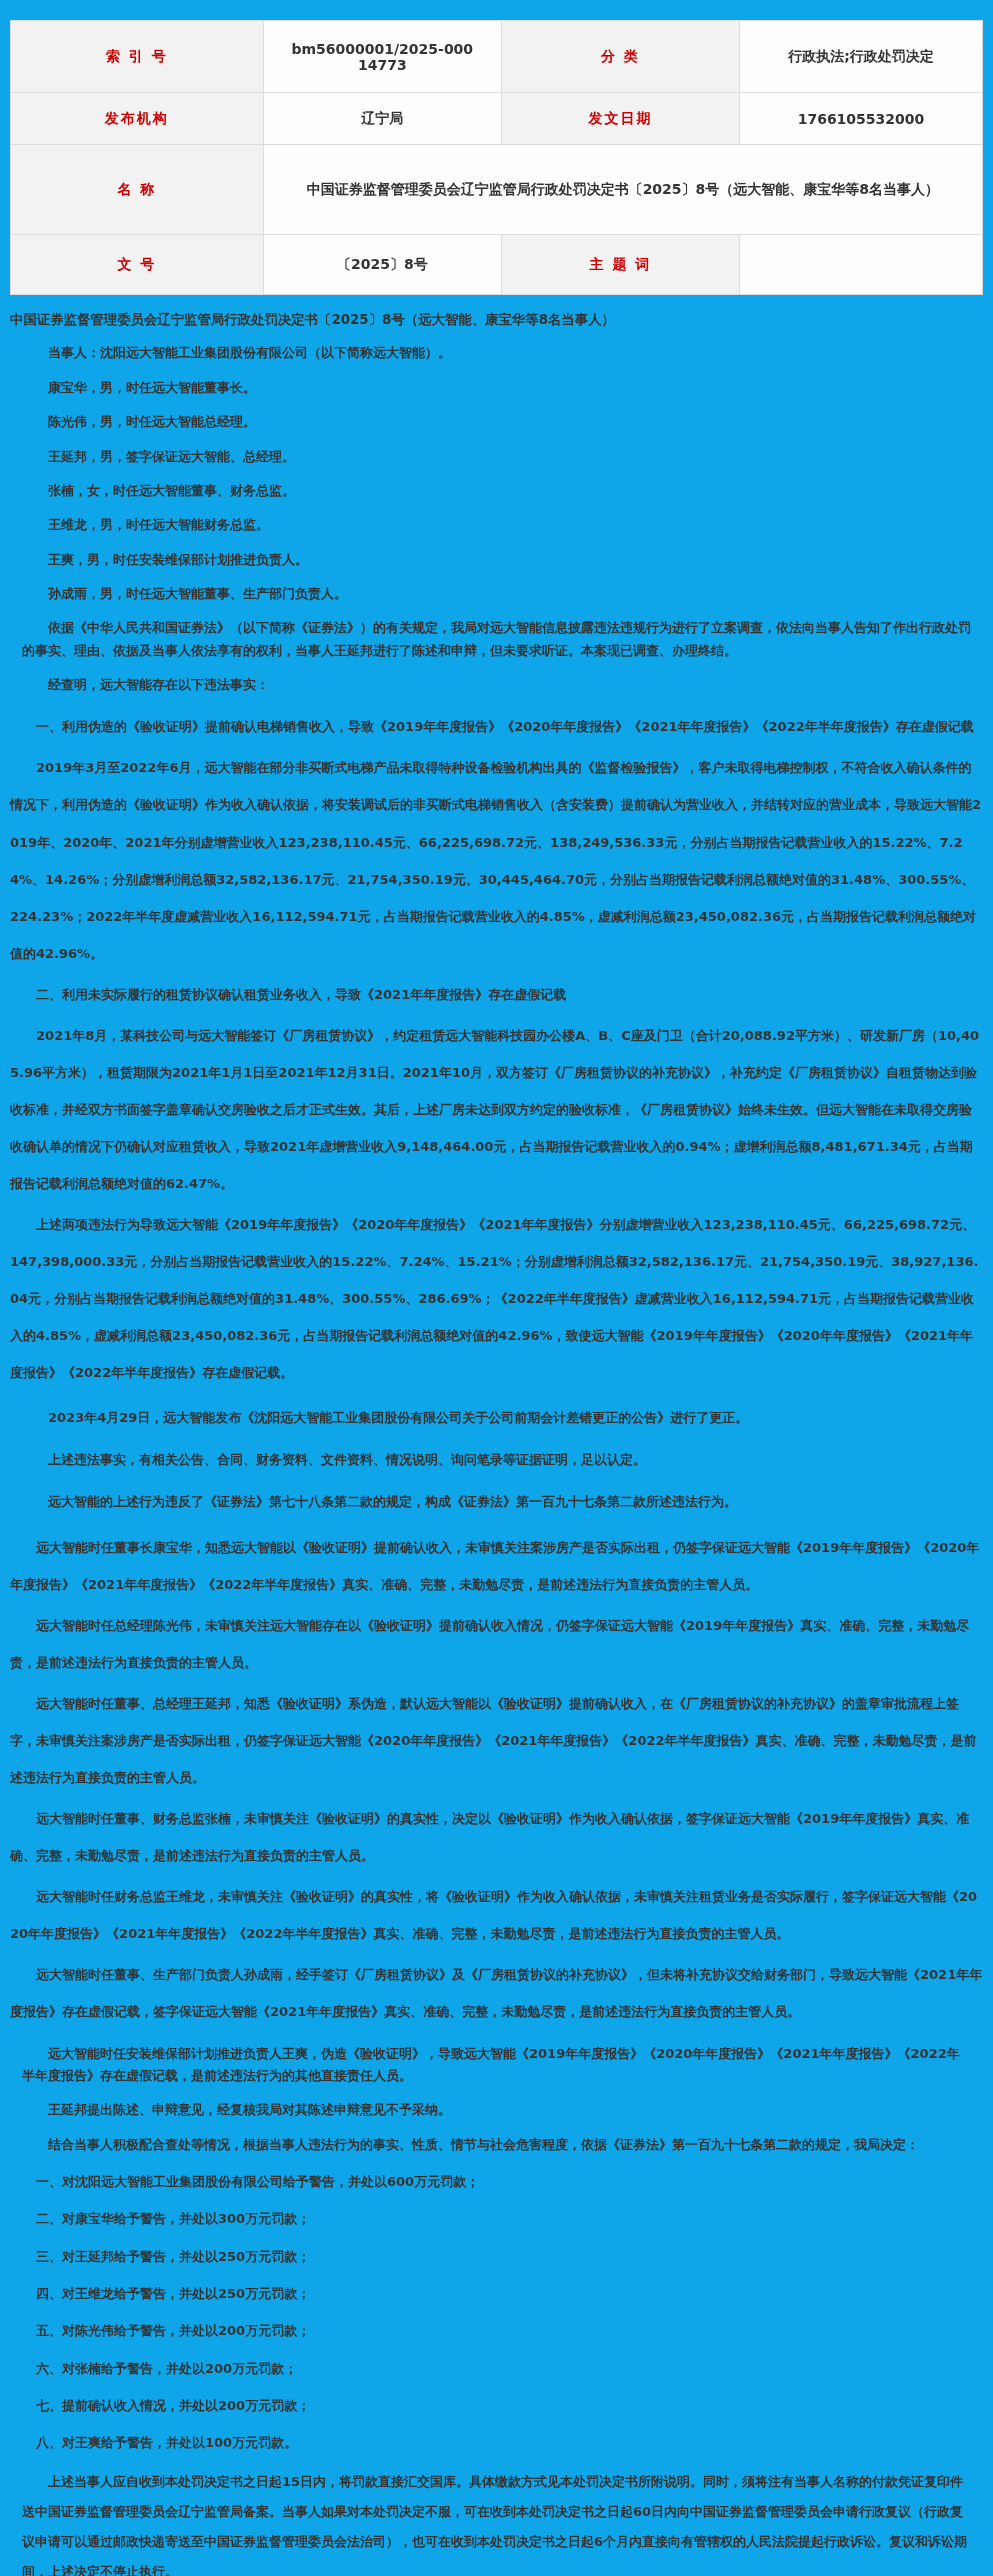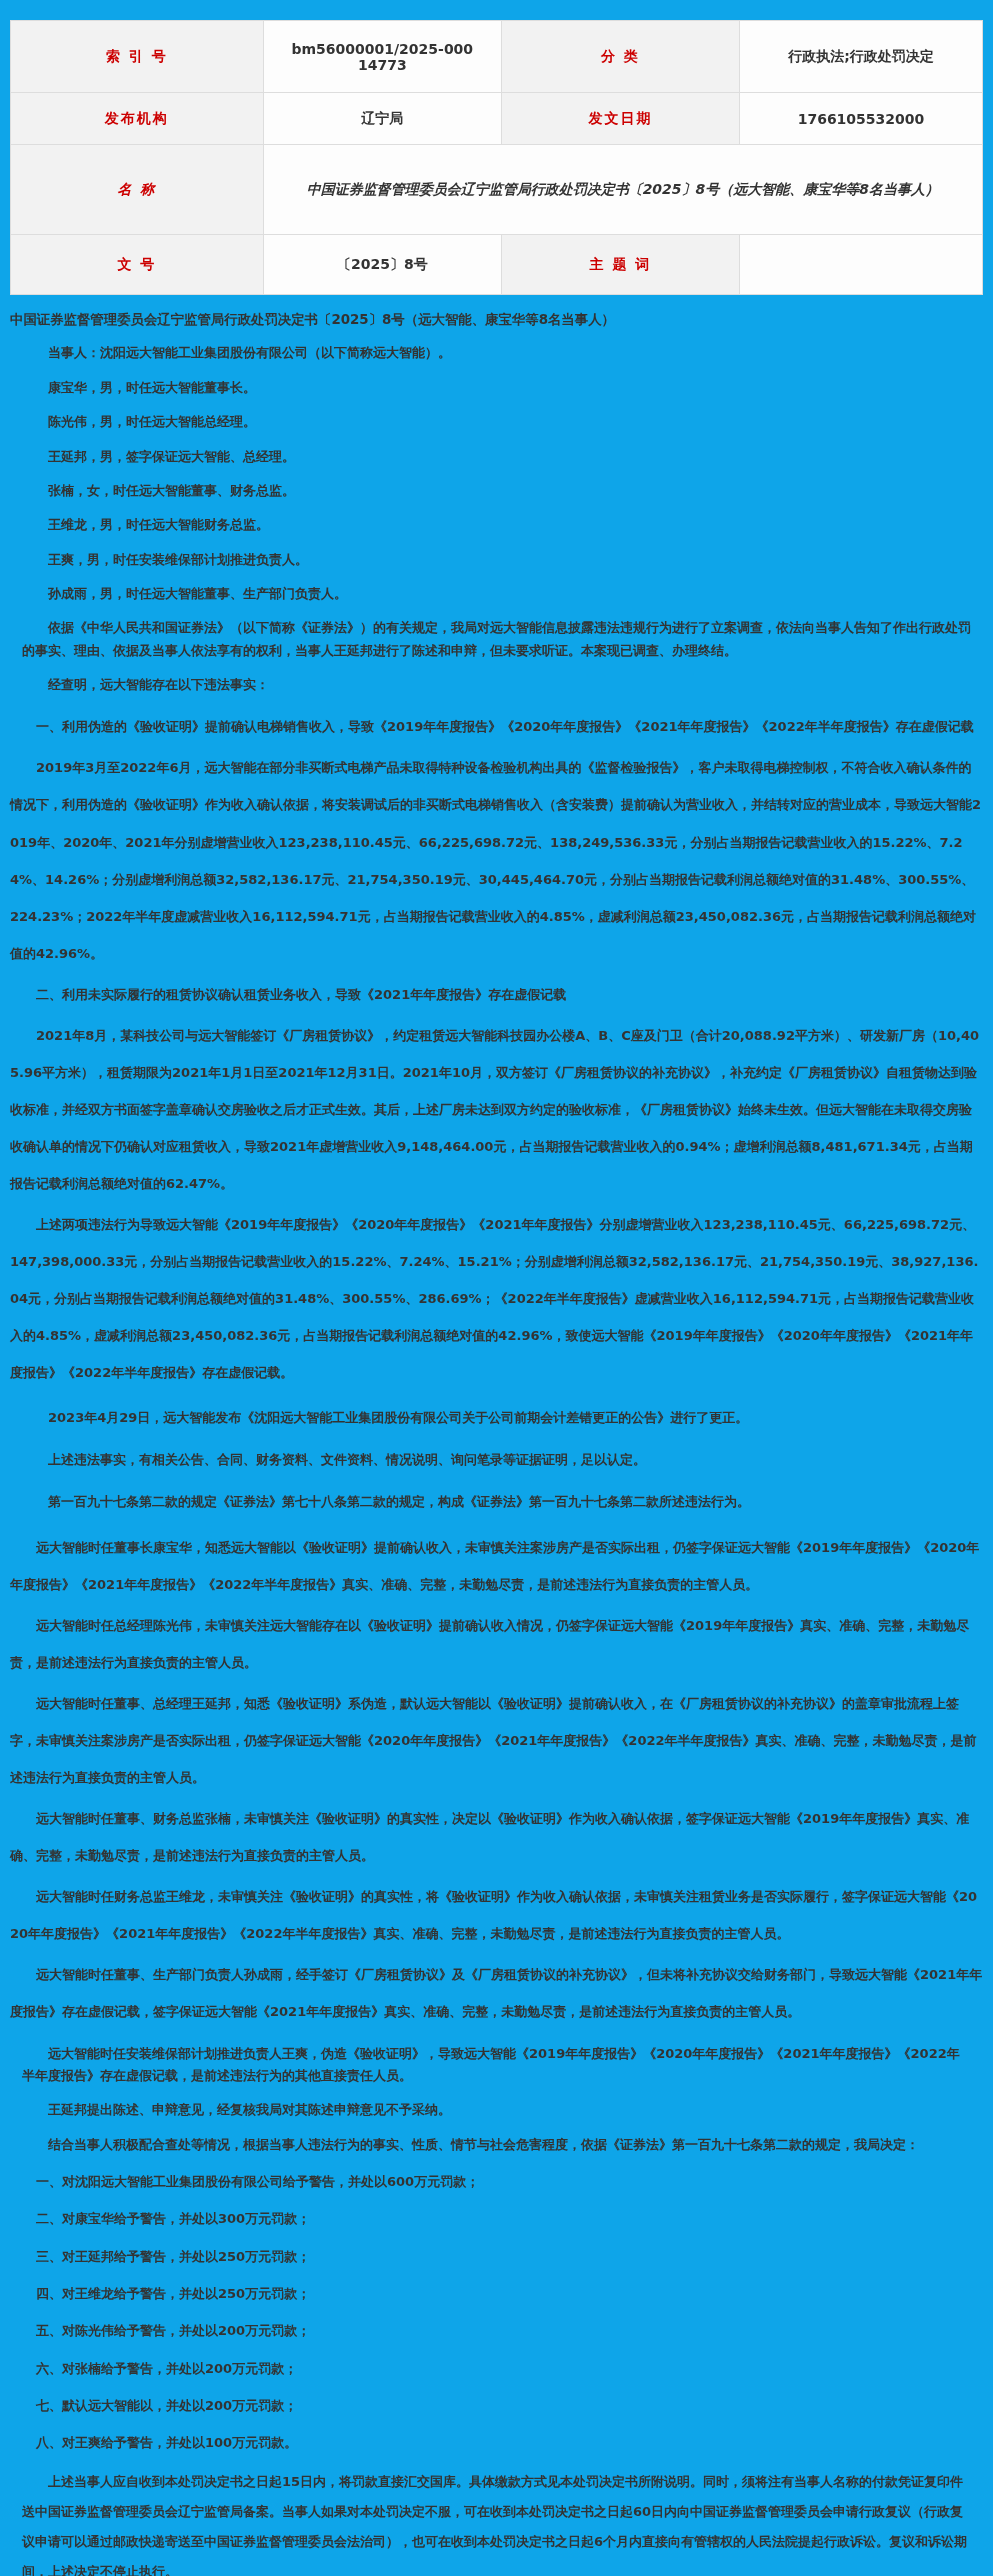--- a/index.html
+++ b/index.html
@@ -38,21 +38,21 @@
     background: #f2f2f2;
     color: #cc0000;
     letter-spacing: 2px;
   }
   .meta td.val {
     background: #fdfdfd;
     color: #333333;
   }
   .meta tr.r1 { height: 72px; }
   .meta tr.r2 { height: 52px; }
-  .meta tr.r3 { height: 90px; font-style: italic; }
+  .meta tr.r3 { height: 90px; }
   .meta tr.r4 { height: 60px; }
 
   .doc-title {
     font-size: 13.4px;
     font-weight: bold;
     line-height: 1.6;
     margin: 14px 0 8px 0;
     color: #333333;
   }
   .para {
@@ -149,37 +149,37 @@
       <p class="para tight">孙成雨，男，时任远大智能董事、生产部门负责人。</p>
       <p class="para tight">依据《中华人民共和国证券法》（以下简称《证券法》）的有关规定，我局对远大智能信息披露违法违规行为进行了立案调查，依法向当事人告知了作出行政处罚的事实、理由、依据及当事人依法享有的权利，当事人王延邦进行了陈述和申辩，但未要求听证。本案现已调查、办理终结。</p>
       <p class="para tight">经查明，远大智能存在以下违法事实：</p>
       <p class="para loose">一、利用伪造的《验收证明》提前确认电梯销售收入，导致《2019年年度报告》《2020年年度报告》《2021年年度报告》《2022年半年度报告》存在虚假记载</p>
       <p class="para loose">2019年3月至2022年6月，远大智能在部分非买断式电梯产品未取得特种设备检验机构出具的《监督检验报告》，客户未取得电梯控制权，不符合收入确认条件的情况下，利用伪造的《验收证明》作为收入确认依据，将安装调试后的非买断式电梯销售收入（含安装费）提前确认为营业收入，并结转对应的营业成本，导致远大智能2019年、2020年、2021年分别虚增营业收入123,238,110.45元、66,225,698.72元、138,249,536.33元，分别占当期报告记载营业收入的15.22%、7.24%、14.26%；分别虚增利润总额32,582,136.17元、21,754,350.19元、30,445,464.70元，分别占当期报告记载利润总额绝对值的31.48%、300.55%、224.23%；2022年半年度虚减营业收入16,112,594.71元，占当期报告记载营业收入的4.85%，虚减利润总额23,450,082.36元，占当期报告记载利润总额绝对值的42.96%。</p>
       <p class="para loose">二、利用未实际履行的租赁协议确认租赁业务收入，导致《2021年年度报告》存在虚假记载</p>
       <p class="para loose">2021年8月，某科技公司与远大智能签订《厂房租赁协议》，约定租赁远大智能科技园办公楼A、B、C座及门卫（合计20,088.92平方米）、研发新厂房（10,405.96平方米），租赁期限为2021年1月1日至2021年12月31日。2021年10月，双方签订《厂房租赁协议的补充协议》，补充约定《厂房租赁协议》自租赁物达到验收标准，并经双方书面签字盖章确认交房验收之后才正式生效。其后，上述厂房未达到双方约定的验收标准，《厂房租赁协议》始终未生效。但远大智能在未取得交房验收确认单的情况下仍确认对应租赁收入，导致2021年虚增营业收入9,148,464.00元，占当期报告记载营业收入的0.94%；虚增利润总额8,481,671.34元，占当期报告记载利润总额绝对值的62.47%。</p>
       <p class="para loose">上述两项违法行为导致远大智能《2019年年度报告》《2020年年度报告》《2021年年度报告》分别虚增营业收入123,238,110.45元、66,225,698.72元、147,398,000.33元，分别占当期报告记载营业收入的15.22%、7.24%、15.21%；分别虚增利润总额32,582,136.17元、21,754,350.19元、38,927,136.04元，分别占当期报告记载利润总额绝对值的31.48%、300.55%、286.69%；《2022年半年度报告》虚减营业收入16,112,594.71元，占当期报告记载营业收入的4.85%，虚减利润总额23,450,082.36元，占当期报告记载利润总额绝对值的42.96%，致使远大智能《2019年年度报告》《2020年年度报告》《2021年年度报告》《2022年半年度报告》存在虚假记载。</p>
       <p class="para medium">2023年4月29日，远大智能发布《沈阳远大智能工业集团股份有限公司关于公司前期会计差错更正的公告》进行了更正。</p>
       <p class="para medium">上述违法事实，有相关公告、合同、财务资料、文件资料、情况说明、询问笔录等证据证明，足以认定。</p>
-      <p class="para medium">第一百九十七条第二款的规定《证券法》第七十八条第二款的规定，构成《证券法》第一百九十七条第二款所述违法行为。</p>
+      <p class="para medium">远大智能的上述行为违反了《证券法》第七十八条第二款的规定，构成《证券法》第一百九十七条第二款所述违法行为。</p>
       <p class="para loose">远大智能时任董事长康宝华，知悉远大智能以《验收证明》提前确认收入，未审慎关注案涉房产是否实际出租，仍签字保证远大智能《2019年年度报告》《2020年年度报告》《2021年年度报告》《2022年半年度报告》真实、准确、完整，未勤勉尽责，是前述违法行为直接负责的主管人员。</p>
       <p class="para loose">远大智能时任总经理陈光伟，未审慎关注远大智能存在以《验收证明》提前确认收入情况，仍签字保证远大智能《2019年年度报告》真实、准确、完整，未勤勉尽责，是前述违法行为直接负责的主管人员。</p>
       <p class="para loose">远大智能时任董事、总经理王延邦，知悉《验收证明》系伪造，默认远大智能以《验收证明》提前确认收入，在《厂房租赁协议的补充协议》的盖章审批流程上签字，未审慎关注案涉房产是否实际出租，仍签字保证远大智能《2020年年度报告》《2021年年度报告》《2022年半年度报告》真实、准确、完整，未勤勉尽责，是前述违法行为直接负责的主管人员。</p>
       <p class="para loose">远大智能时任董事、财务总监张楠，未审慎关注《验收证明》的真实性，决定以《验收证明》作为收入确认依据，签字保证远大智能《2019年年度报告》真实、准确、完整，未勤勉尽责，是前述违法行为直接负责的主管人员。</p>
       <p class="para loose">远大智能时任财务总监王维龙，未审慎关注《验收证明》的真实性，将《验收证明》作为收入确认依据，未审慎关注租赁业务是否实际履行，签字保证远大智能《2020年年度报告》《2021年年度报告》《2022年半年度报告》真实、准确、完整，未勤勉尽责，是前述违法行为直接负责的主管人员。</p>
       <p class="para loose">远大智能时任董事、生产部门负责人孙成雨，经手签订《厂房租赁协议》及《厂房租赁协议的补充协议》，但未将补充协议交给财务部门，导致远大智能《2021年年度报告》存在虚假记载，签字保证远大智能《2021年年度报告》真实、准确、完整，未勤勉尽责，是前述违法行为直接负责的主管人员。</p>
       <p class="para tight">远大智能时任安装维保部计划推进负责人王爽，伪造《验收证明》，导致远大智能《2019年年度报告》《2020年年度报告》《2021年年度报告》《2022年半年度报告》存在虚假记载，是前述违法行为的其他直接责任人员。</p>
       <p class="para tight">王延邦提出陈述、申辩意见，经复核我局对其陈述申辩意见不予采纳。</p>
       <p class="para tight">结合当事人积极配合查处等情况，根据当事人违法行为的事实、性质、情节与社会危害程度，依据《证券法》第一百九十七条第二款的规定，我局决定：</p>
       <p class="para list">一、对沈阳远大智能工业集团股份有限公司给予警告，并处以600万元罚款；</p>
       <p class="para list">二、对康宝华给予警告，并处以300万元罚款；</p>
       <p class="para list">三、对王延邦给予警告，并处以250万元罚款；</p>
       <p class="para list">四、对王维龙给予警告，并处以250万元罚款；</p>
       <p class="para list">五、对陈光伟给予警告，并处以200万元罚款；</p>
       <p class="para list">六、对张楠给予警告，并处以200万元罚款；</p>
-      <p class="para list">七、默认远大智能以，并处以200万元罚款；</p>
+      <p class="para list">七、提前确认收入情况，并处以200万元罚款；</p>
       <p class="para list">八、对王爽给予警告，并处以100万元罚款。</p>
       <p class="para medium">上述当事人应自收到本处罚决定书之日起15日内，将罚款直接汇交国库。具体缴款方式见本处罚决定书所附说明。同时，须将注有当事人名称的付款凭证复印件送中国证券监督管理委员会辽宁监管局备案。当事人如果对本处罚决定不服，可在收到本处罚决定书之日起60日内向中国证券监督管理委员会申请行政复议（行政复议申请可以通过邮政快递寄送至中国证券监督管理委员会法治司），也可在收到本处罚决定书之日起6个月内直接向有管辖权的人民法院提起行政诉讼。复议和诉讼期间，上述决定不停止执行。</p>
     </div>
 
   <div class="signature">
     <div class="sign-org">中国证券监督管理委员会辽宁监管局</div>
     <div class="sign-date">2025年12月17日</div>
   </div>
 
   <div class="footer-link">

